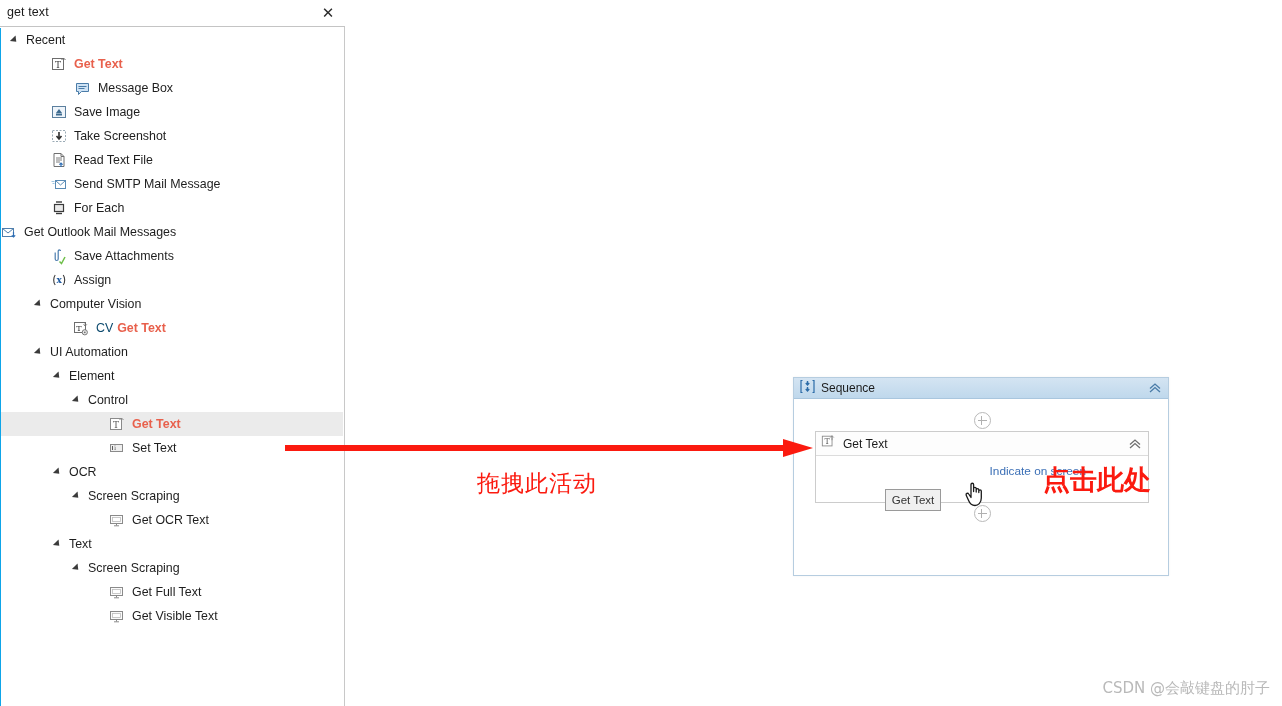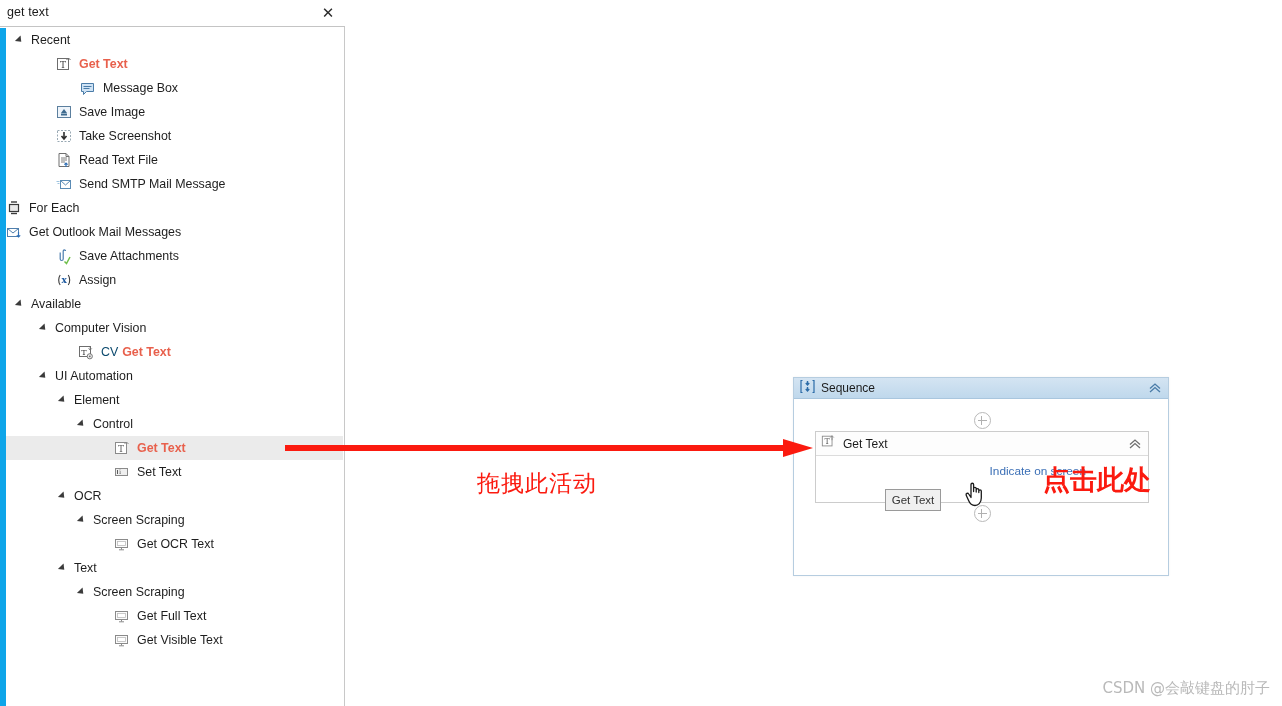--- a/index.html
+++ b/index.html
@@ -35,21 +35,21 @@
     position:absolute;right:8px;top:4px;
     width:18px;height:18px;
     color:#2b2b2b;font-size:15px;line-height:18px;text-align:center;
     cursor:pointer;
     font-family:"DejaVu Sans",sans-serif;
   }
 
   #tree{
     position:absolute;top:28px;left:0;right:1px;bottom:0;
     background:#ffffff;
-    border-left:6px solid #0ea5e9;
+    border-left:1px solid #0ea5e9;
     box-sizing:border-box;
     overflow:hidden;
   }
 
   .tree-row{
     position:relative;
     height:24px;
     display:flex;align-items:center;
     white-space:nowrap;
     font-size:12.4px;
@@ -293,21 +293,21 @@
         <svg width="17" height="17" viewBox="0 0 17 17">
           <rect x="4.5" y="4.5" width="10" height="8" fill="#fff" stroke="#5a8bb5" stroke-width="1"></rect>
           <path d="M4.5 4.5 L9.5 9 L14.5 4.5" fill="none" stroke="#5a8bb5" stroke-width="1"></path>
           <line x1="0.5" y1="5.5" x2="3.5" y2="5.5" stroke="#9ec4e0" stroke-width="1"></line>
           <line x1="1.5" y1="7.5" x2="3.5" y2="7.5" stroke="#9ec4e0" stroke-width="1"></line>
         </svg>
       </span>
       <span class="lbl">Send SMTP Mail Message</span>
     </div>
 
-    <div class="tree-row" style="">
+    <div class="tree-row" style="padding-left:50px">
       <span class="tr-icon">
         <svg width="17" height="17" viewBox="0 0 17 17">
           <line x1="5" y1="2" x2="11" y2="2" stroke="#3a3a3a" stroke-width="1.4"></line>
           <rect x="3.5" y="4.5" width="9" height="7" fill="#eaeaea" stroke="#3a3a3a" stroke-width="1.2"></rect>
           <line x1="5" y1="13.5" x2="11" y2="13.5" stroke="#3a3a3a" stroke-width="1.4"></line>
         </svg>
       </span>
       <span class="lbl">For Each</span>
     </div>
 
@@ -336,24 +336,20 @@
       <span class="tr-icon">
         <svg width="17" height="17" viewBox="0 0 17 17">
           <path d="M4.2 3 C2.2 5.5 2.2 10.5 4.2 13" fill="none" stroke="#3a3a3a" stroke-width="1.1"></path>
           <path d="M12.2 3 C14.2 5.5 14.2 10.5 12.2 13" fill="none" stroke="#3a3a3a" stroke-width="1.1"></path>
           <text x="5.4" y="11.2" font-family="DejaVu Serif, serif" font-size="9" font-weight="bold" fill="#1f5aa0">x</text>
         </svg>
       </span>
       <span class="lbl">Assign</span>
     </div>
 
-    <div class="tree-row" style="padding-left:10px">
-      <span class="tw-arrow"></span>
-      <span class="lbl grp">Available</span>
-    </div>
 
     <div class="tree-row" style="padding-left:34px">
       <span class="tw-arrow"></span>
       <span class="lbl grp">Computer Vision</span>
     </div>
 
     <div class="tree-row" style="padding-left:72px">
       <span class="tr-icon">
         <svg width="17" height="17" viewBox="0 0 17 17">
           <rect x="1.5" y="2.5" width="11" height="10" fill="#fff" stroke="#6d6d6d" stroke-width="1"></rect>

